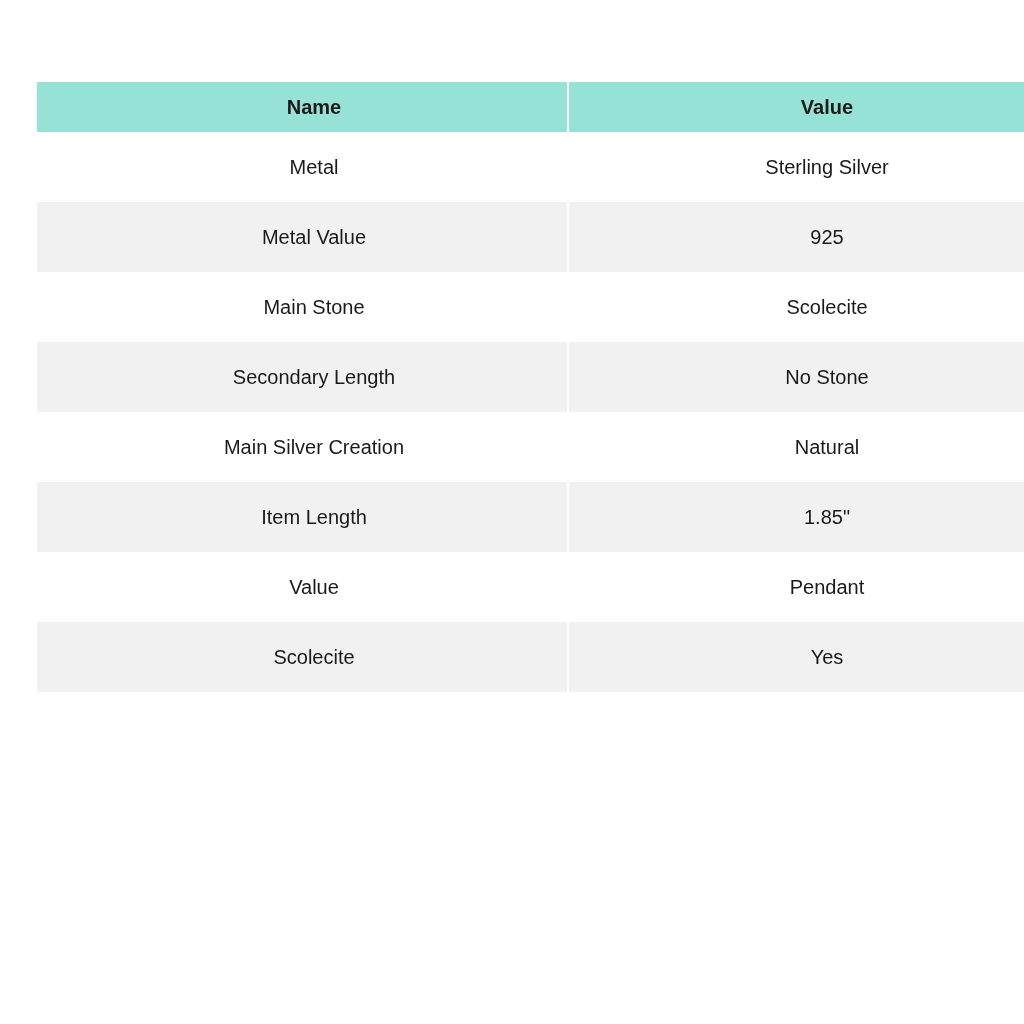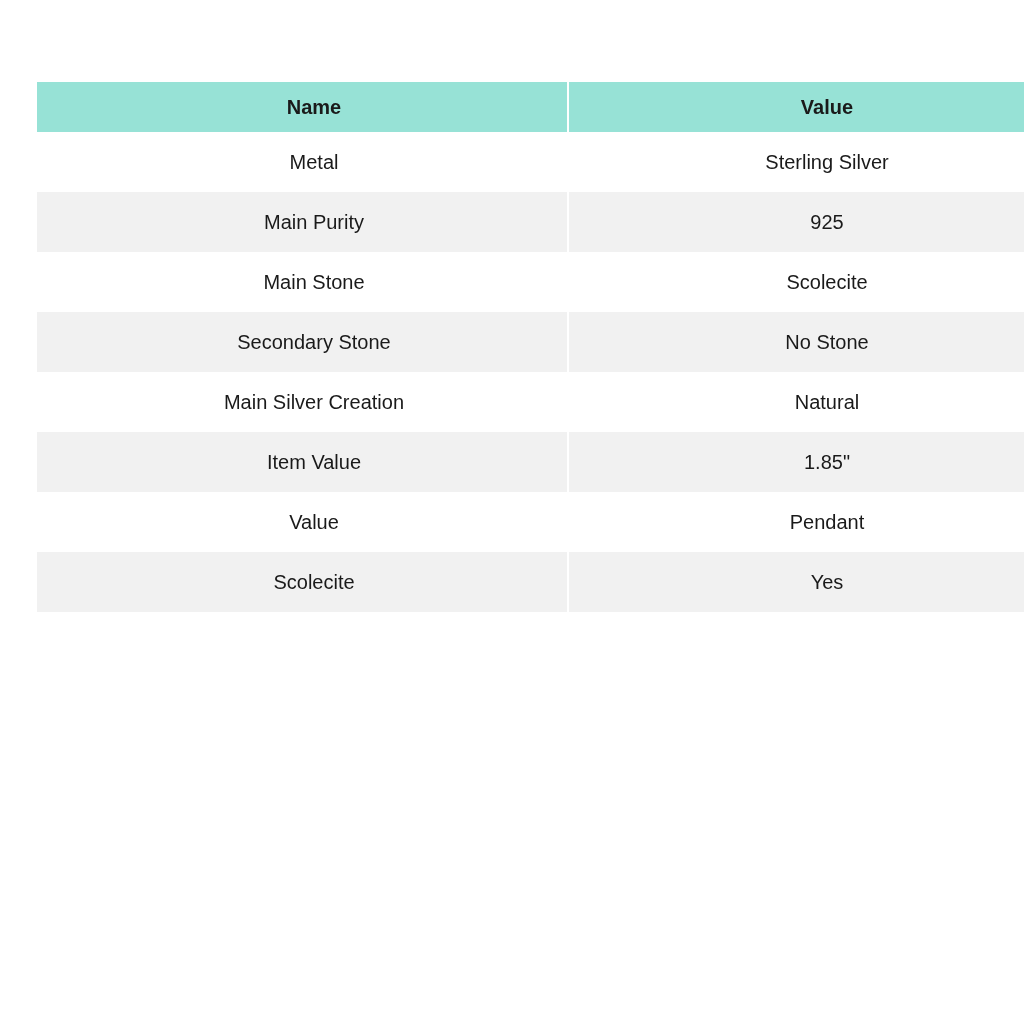--- a/index.html
+++ b/index.html
@@ -34,21 +34,21 @@
     white-space: nowrap;
   }
   .col-name-w  { width: 486px; }
   .col-value-w { width: 476px; }
   .spec-table thead th {
     background: #97e2d6;
     height: 50px;
     font-weight: 700;
   }
   .spec-table tbody td {
-    height: 60px;
+    height: 70px;
     font-weight: 400;
     background: #ffffff;
   }
   .spec-table tbody tr:nth-child(even) td {
     background: #f1f1f1;
   }
   .cell-name {
     padding: 0 10px 0 34px;
     border-right: 2px solid #ffffff;
   }
@@ -67,41 +67,41 @@
         <th class="col-value-w cell-value">Value</th>
       </tr>
     </thead>
     <tbody id="rows">
   <tr>
     <td class="col-name-w cell-name">Metal</td>
     <td class="col-value-w cell-value">Sterling Silver</td>
   </tr>
 
   <tr>
-    <td class="col-name-w cell-name">Main Purity</td>
+    <td class="col-name-w cell-name">Metal Value</td>
     <td class="col-value-w cell-value">925</td>
   </tr>
 
   <tr>
     <td class="col-name-w cell-name">Main Stone</td>
     <td class="col-value-w cell-value">Scolecite</td>
   </tr>
 
   <tr>
-    <td class="col-name-w cell-name">Secondary Stone</td>
+    <td class="col-name-w cell-name">Secondary Length</td>
     <td class="col-value-w cell-value">No Stone</td>
   </tr>
 
   <tr>
     <td class="col-name-w cell-name">Main Silver Creation</td>
     <td class="col-value-w cell-value">Natural</td>
   </tr>
 
   <tr>
-    <td class="col-name-w cell-name">Item Value</td>
+    <td class="col-name-w cell-name">Item Length</td>
     <td class="col-value-w cell-value">1.85"</td>
   </tr>
 
   <tr>
     <td class="col-name-w cell-name">Value</td>
     <td class="col-value-w cell-value">Pendant</td>
   </tr>
 
   <tr>
     <td class="col-name-w cell-name">Scolecite</td>

